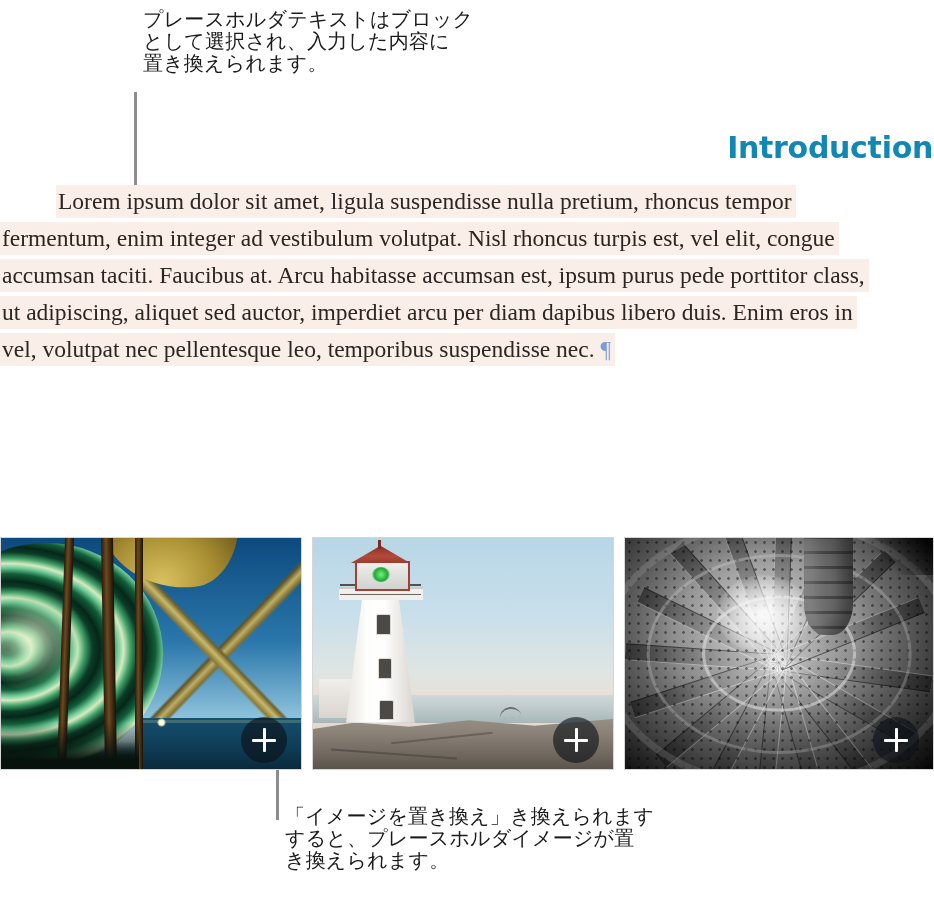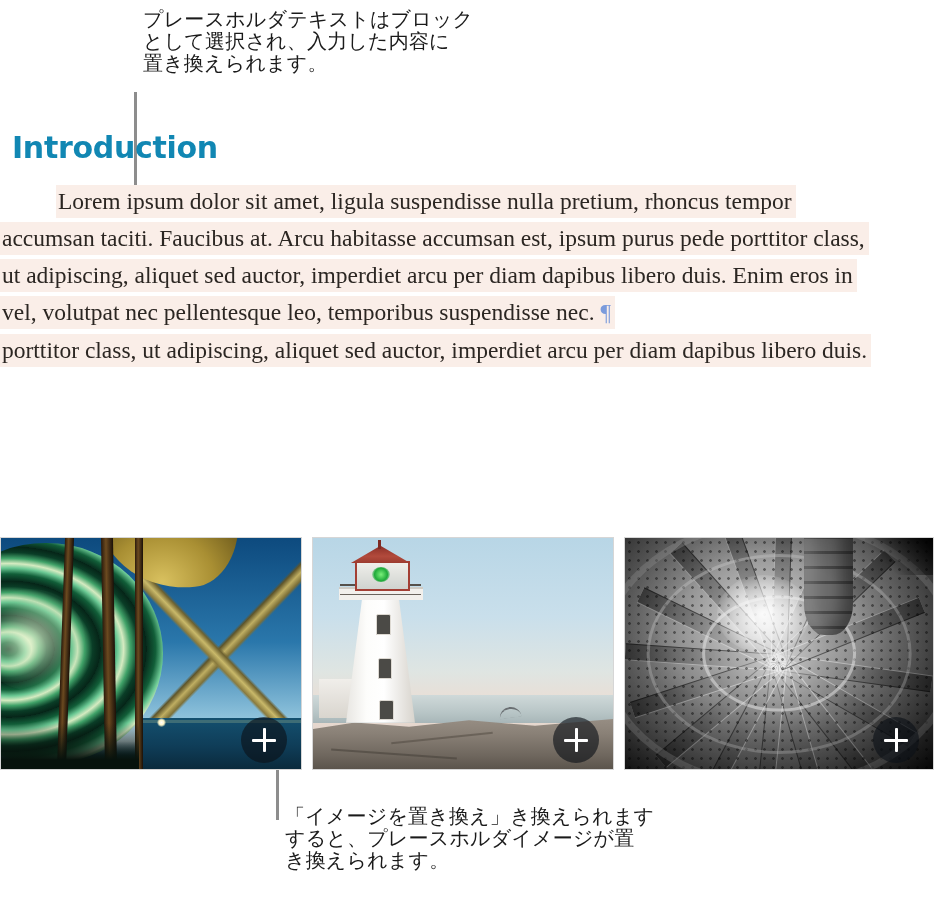--- a/index.html
+++ b/index.html
@@ -52,28 +52,28 @@
   }
 
   
   #document {
     position: absolute;
     left: 0;
     top: 130px;
     width: 934px;
   }
   #doc-heading {
-    text-align: left;
+    text-align: right;
     font-family: "DejaVu Sans", sans-serif;
     font-weight: bold;
     font-size: 30px;
     color: #1187b3;
     letter-spacing: -0.3px;
     margin: 0 1px 18px 0;
-    padding-left: 12px;
+    padding-left: 6px;
   }
   .doc-para {
     font-family: "Liberation Serif", "DejaVu Serif", serif;
     font-size: 23.5px;
     line-height: 37px;
     color: #2b2622;
     margin: 0;
     width: 934px;
   }
   
@@ -341,29 +341,29 @@
 として選択され、入力した内容に
 置き換えられます。</div>
 <div class="leader-line" id="leader-top"></div>
 
 <div id="document">
 
   <div id="doc-heading">Introduction</div>
 
   <p class="doc-para">
     <span class="doc-line indent"><span>Lorem ipsum dolor sit amet, ligula suspendisse nulla pretium, rhoncus tempor</span></span>
+    <span class="doc-line"><span>fermentum, enim integer ad vestibulum volutpat. Nisl rhoncus turpis est, vel elit, congue</span></span>
     <span class="doc-line"><span>accumsan taciti. Faucibus at. Arcu habitasse accumsan est, ipsum purus pede porttitor class,</span></span>
     <span class="doc-line"><span>ut adipiscing, aliquet sed auctor, imperdiet arcu per diam dapibus libero duis. Enim eros in</span></span>
     <span class="doc-line"><span>vel, volutpat nec pellentesque leo, temporibus suspendisse nec.</span><span class="pilcrow">¶</span></span>
   </p>
 
   <div id="para-gap"></div>
 
   <p class="doc-para">
-    <span class="doc-line"><span>porttitor class, ut adipiscing, aliquet sed auctor, imperdiet arcu per diam dapibus libero duis.</span></span>
   </p>
 </div>
 
 <div id="image-row">
 
   <div class="image-card">
     <div class="photo-lens">
       <div class="glass-frame"></div>
       <div class="sea"></div>
       <div class="horizon"></div>

